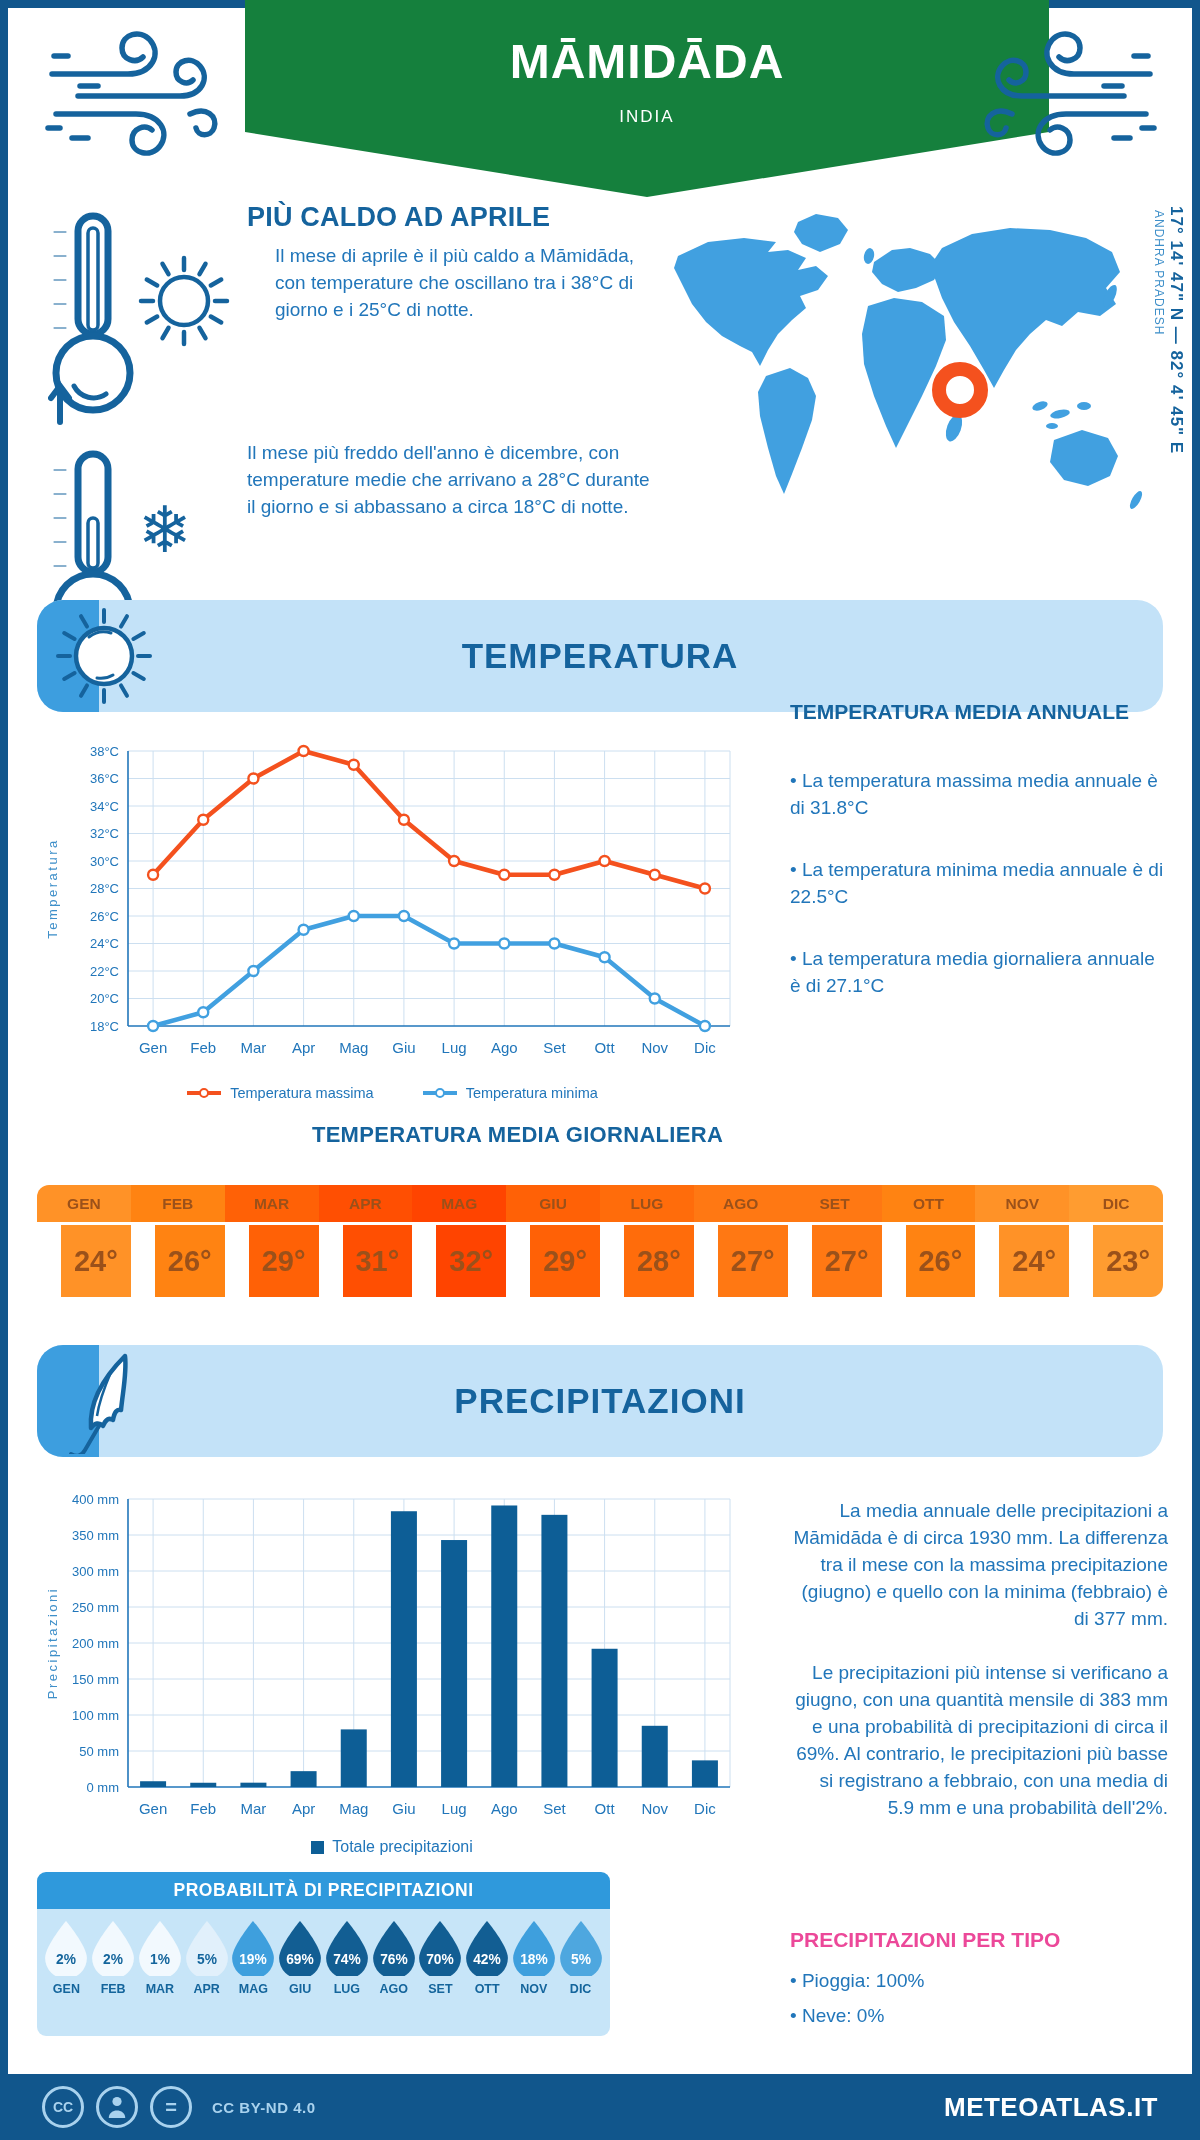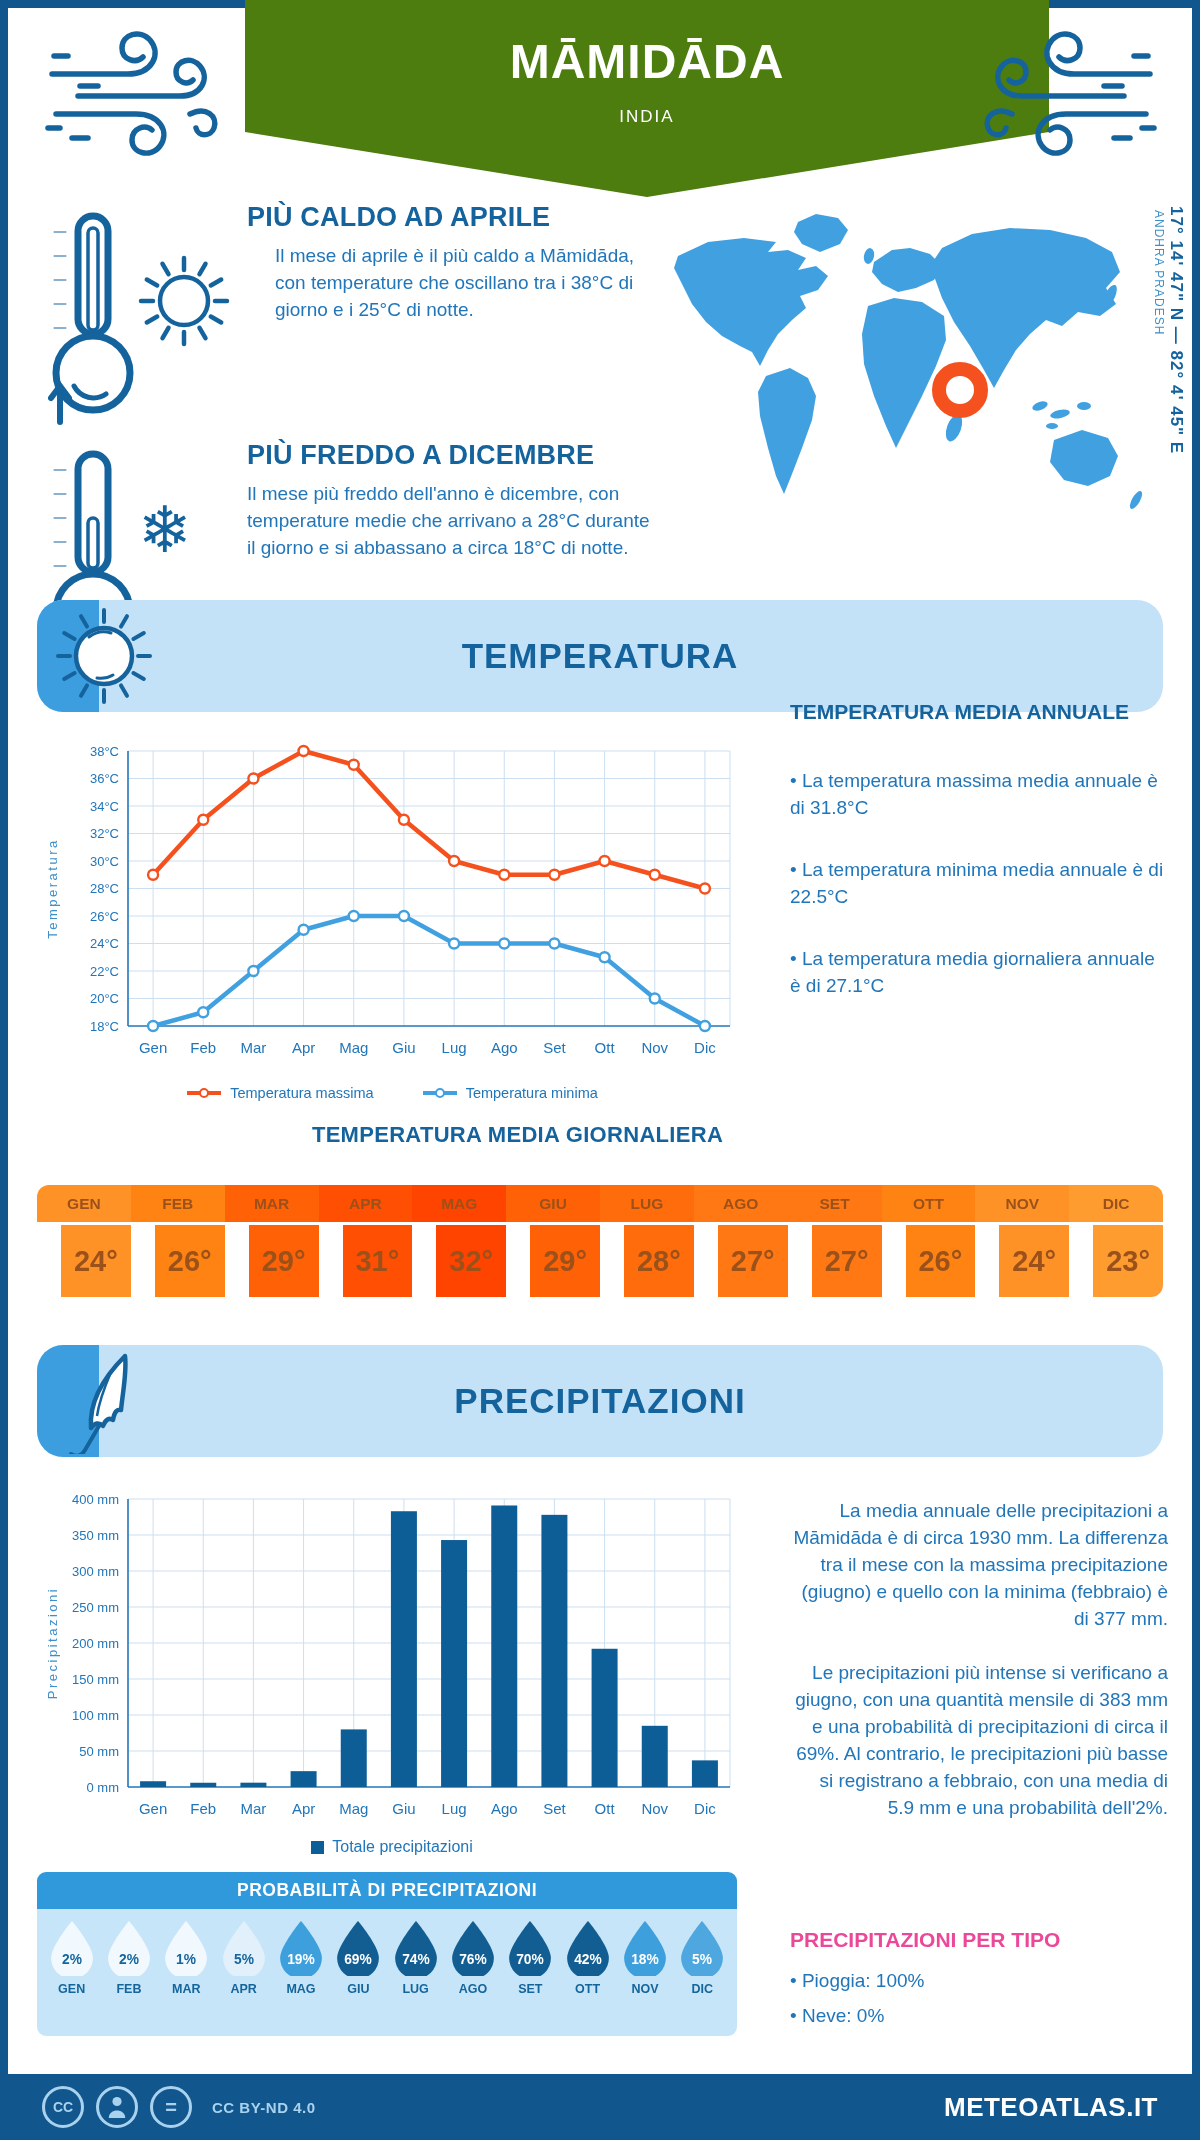--- a/index.html
+++ b/index.html
@@ -5,21 +5,21 @@
   html,body{margin:0;padding:0;}
   body{width:1200px;height:2140px;position:relative;background:#ffffff;
        font-family:"Liberation Sans",sans-serif;overflow:hidden;}
   .abs{position:absolute;}
   
   .frame{position:absolute;background:#11568C;z-index:1;}
   #frame-top{top:0;left:0;right:0;height:8px;}
   #frame-left{top:0;left:0;width:8px;bottom:66px;}
   #frame-right{top:0;right:0;width:8px;bottom:66px;}
   
-  .banner{left:245px;top:0;width:804px;height:197px;background:#4d7c0f;z-index:2;
+  .banner{left:245px;top:0;width:804px;height:197px;background:#15803d;z-index:2;
           clip-path:polygon(0 0,100% 0,100% 67%,50% 100%,0 67%);text-align:center;color:#fff;}
   .banner h1{margin:34px 0 0;font-size:48px;letter-spacing:1px;font-weight:bold;}
   .banner .sub{margin-top:18px;font-size:17px;letter-spacing:2px;}
   .windy{z-index:2;}
   
   .hl{left:42px;width:612px;}
   .hl .txt{margin-left:205px;}
   .hl h2{margin:0 0 10px;font-size:27px;color:#15639D;font-weight:bold;letter-spacing:.2px;}
   .hl p{margin:0;font-size:19px;color:#2176BA;line-height:1.42;}
   #hl-hot{top:202px;} #hl-hot p{max-width:392px;margin-left:28px;}
@@ -55,21 +55,21 @@
   
   #daily-table{left:37px;top:1185px;width:1126px;height:112px;border-radius:12px;overflow:hidden;
                display:grid;grid-template-columns:repeat(12,1fr);grid-template-rows:40px 72px;}
   #daily-table .hc{display:flex;align-items:center;justify-content:center;font-size:15.5px;
                    font-weight:bold;color:#9B511A;border-bottom:3px solid #fff;}
   #daily-table .vc{display:flex;align-items:center;justify-content:center;font-size:29px;
                    font-weight:bold;color:#9B511A;margin-left:24px;}
   
   #precip-text{top:1498px;} #precip-text p{margin:0 0 27px;font-size:19px;color:#2176BA;line-height:1.42;text-align:right;}
   
-  #prob{left:37px;top:1872px;width:700px;height:164px;border-radius:9px;}
+  #prob{left:37px;top:1872px;width:573px;height:164px;border-radius:9px;}
   #prob .ph{height:37px;background:#2F99DC;border-radius:9px 9px 0 0;color:#fff;text-align:center;
             line-height:37px;font-size:17.5px;font-weight:bold;letter-spacing:.5px;}
   #prob .pb{height:127px;background:#C7E5F8;border-radius:0 0 9px 9px;display:flex;padding:0 6px;}
   .dropi{flex:1;text-align:center;position:relative;}
   .dropi svg{margin-top:10px;}
   .dropi .mon{font-size:12.5px;font-weight:bold;color:#14659C;margin-top:2px;}
   
   #ptype{top:1928px;} #ptype h3{margin:0 0 18px;font-size:21px;font-weight:bold;color:#ec4899;}
   #ptype p{margin:0 0 13px;font-size:19px;color:#2176BA;}
   
@@ -169,21 +169,20 @@
         <path d="M6 46 h12"></path>
         <path d="M6 70 h12"></path>
         <path d="M6 94 h12"></path>
         <path d="M6 118 h12"></path>
       <path d="M12 178 V212" stroke-width="6"></path>
         <path d="M3 202 L12 214 L21 202" stroke-width="6"></path>
     </g>
   </svg>
   <span class="flake">❄</span>
   <div class="txt">
-    <h2>PIÙ FREDDO A DICEMBRE</h2>
     <p>Il mese più freddo dell'anno è dicembre, con temperature medie che arrivano a 28°C durante il giorno e si abbassano a circa 18°C di notte.</p>
   </div>
 </div>
 
 <div class="abs" id="map-wrap">
   <svg width="505" height="335" viewBox="0 0 505 335">
     <g fill="#41A0E0">
       <path d="M150 22 L168 14 L190 18 L200 30 L192 44 L172 52 L154 44 L146 32 Z"></path>
       <path d="M30 56 L60 42 L96 38 L128 42 L120 52 L140 50 L158 58 L150 70 L168 66 L180 76 L170 90 L152 96 L158 108 L144 120 L130 134 L120 150 L112 166 L104 152 L92 146 L74 136 L58 122 L44 104 L34 84 L26 68 Z"></path>
       <path d="M118 176 L142 168 L160 178 L168 196 L164 220 L154 248 L144 274 L136 294 L128 276 L120 248 L112 216 L110 192 Z"></path>

